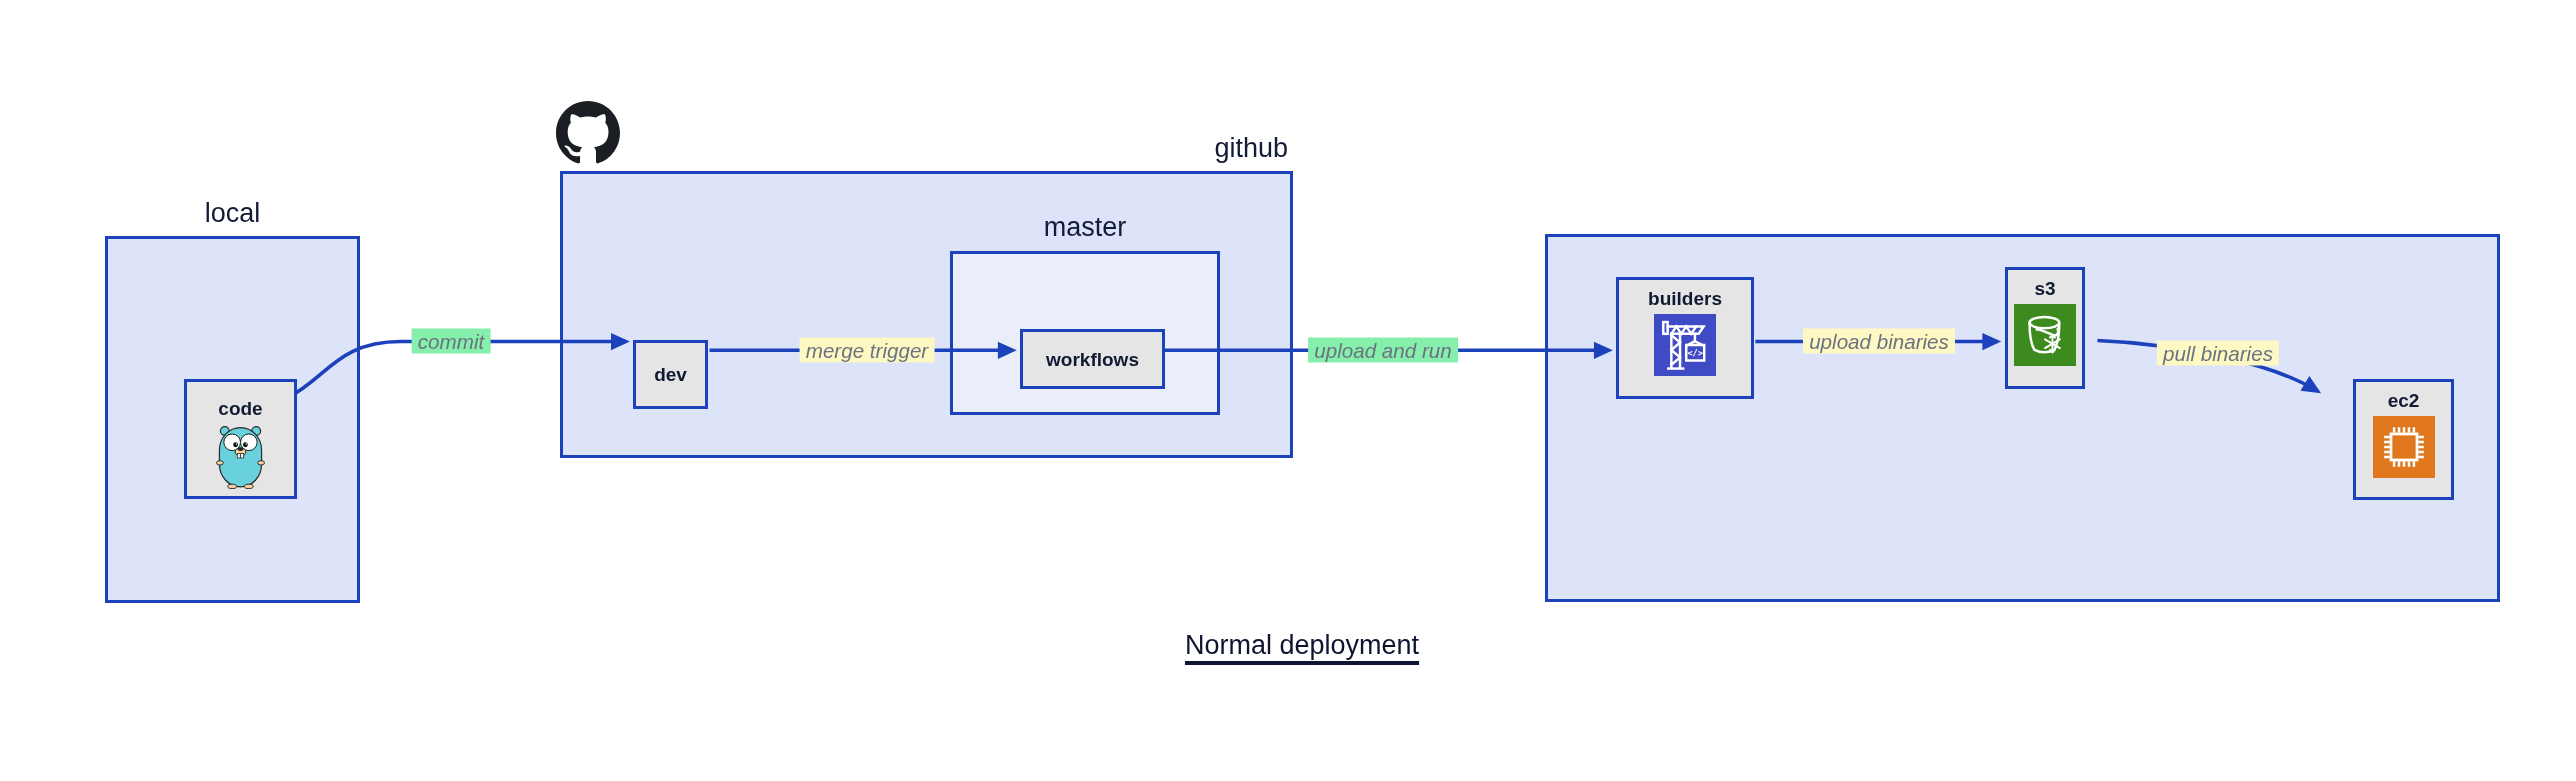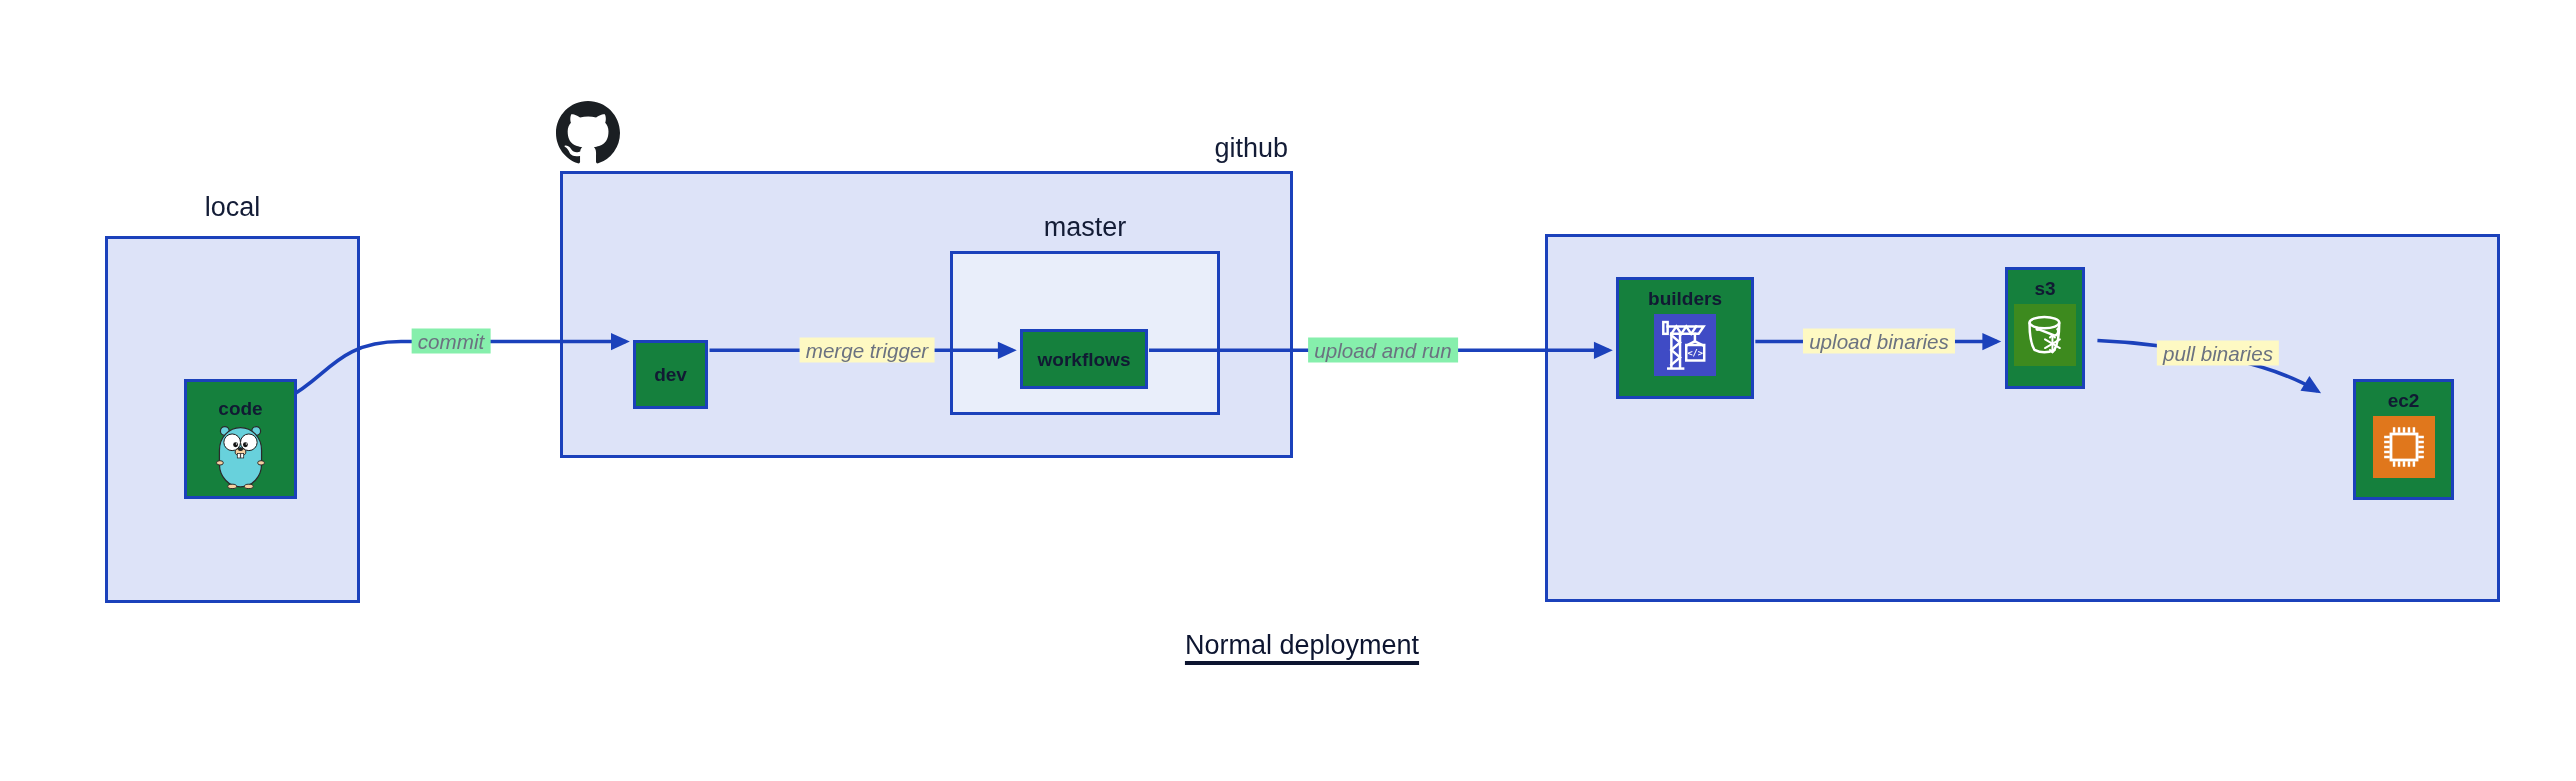--- a/index.html
+++ b/index.html
@@ -10,21 +10,21 @@
   .group{
     position:absolute;background:#dde3f8;border:3.6px solid #1b41bb;box-sizing:border-box;z-index:1;
   }
   .group.master{background:#e9eefa;border-width:3.1px;}
   .group-label{
     position:absolute;z-index:2;color:#131c36;font-size:27px;line-height:31px;z-index:2;
   }
   .t-center{text-align:center;}
   .t-right{text-align:right;}
   .node{
-    position:absolute;background:#15803d;border:3.1px solid #1b41bb;box-sizing:border-box;z-index:10;
+    position:absolute;background:#e5e5e5;border:3.1px solid #1b41bb;box-sizing:border-box;z-index:10;
     display:flex;flex-direction:column;align-items:center;
   }
   .node.center{justify-content:center;}
   .node-label{
     font-weight:bold;color:#111a33;font-size:19px;line-height:23px;margin-top:7.2px;white-space:nowrap;
   }
   .node.center .node-label{margin-top:0;}
   .node-icon{margin-top:4.1px;}
   .edges-svg{position:absolute;left:0;top:0;z-index:5;}
   .edge-label{
@@ -44,21 +44,21 @@
 </head>
 <body>
 
 <div class="canvas">
 
   <div class="group" style="left:105px;top:236px;width:255px;height:367px;"></div>
   <div class="group" style="left:560px;top:171px;width:733px;height:287px;"></div>
   <div class="group master" style="left:950px;top:251px;width:270px;height:164px;"></div>
   <div class="group" style="left:1545px;top:234px;width:955px;height:368px;"></div>
 
-  <div class="group-label t-center" style="left:105px;top:192px;width:255px;">local</div>
+  <div class="group-label t-center" style="left:105px;top:198px;width:255px;">local</div>
   <div class="group-label t-center" style="left:950px;top:212px;width:270px;">master</div>
   <div class="group-label t-right" style="left:560px;top:133px;width:728px;">github</div>
 
   <svg class="edges-svg" width="2604" height="781" viewBox="0 0 5054 1516">
     <defs>
       <marker id="arrow" viewBox="0 0 12 12" markerWidth="48" markerHeight="40" markerUnits="userSpaceOnUse" refX="8.5" refY="6" orient="auto">
         <path d="M0,1 L11,6 L0,11 Z" fill="#1b41bb"></path>
       </marker>
     </defs>
     <g stroke="#1b41bb" stroke-width="7" fill="none">
@@ -90,21 +90,21 @@
       <ellipse cx="50" cy="50" rx="5" ry="4" fill="#222222"></ellipse>
       <rect x="43.5" y="59" width="6" height="9" fill="#ffffff" stroke="#222222" stroke-width="1.5"></rect>
       <rect x="50.5" y="59" width="6" height="9" fill="#ffffff" stroke="#222222" stroke-width="1.5"></rect>
     </svg>
   </div>
 
   <div class="node center" style="left:633px;top:306px;width:75px;height:69px;margin-top:34px;">
     <div class="node-label">dev</div>
   </div>
 
-  <div class="node center" style="left:1020px;top:329px;width:128px;height:60px;">
+  <div class="node center" style="left:1020px;top:329px;width:145px;height:60px;">
     <div class="node-label">workflows</div>
   </div>
 
   <div class="node" style="left:1616px;top:277px;width:138px;height:122px;">
     <div class="node-label">builders</div>
     <svg class="node-icon" width="62" height="62" viewBox="0 0 100 100">
       <rect x="0" y="0" width="100" height="100" fill="#3f4bc5"></rect>
       <g stroke="#ffffff" stroke-width="4" fill="none" stroke-linecap="square">
         <rect x="15" y="13" width="7" height="19"></rect>
         <path d="M22 20 H80 L72 32 H28"></path>

